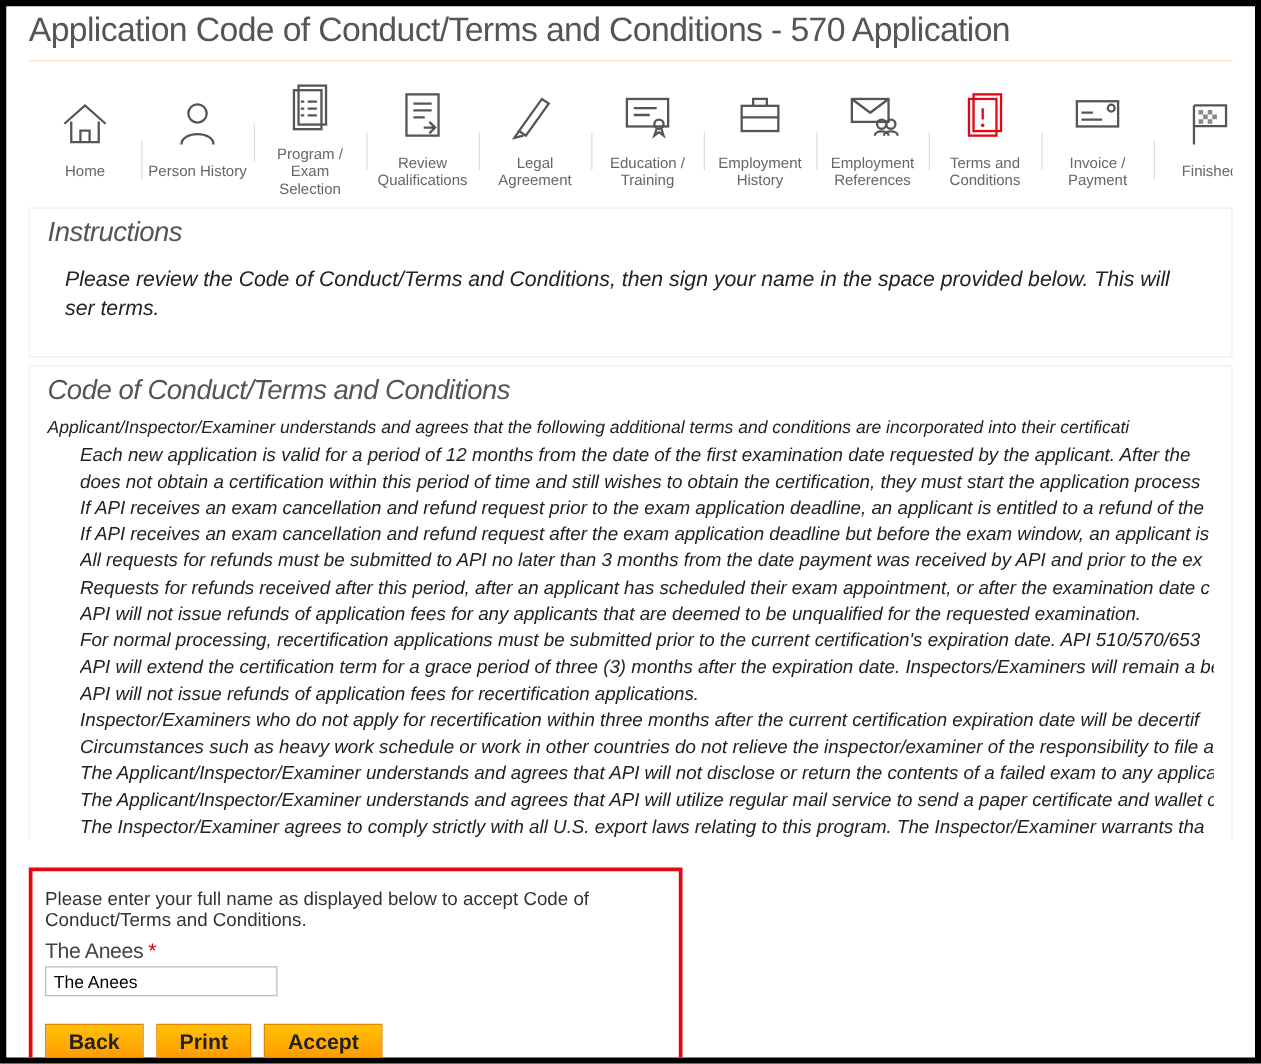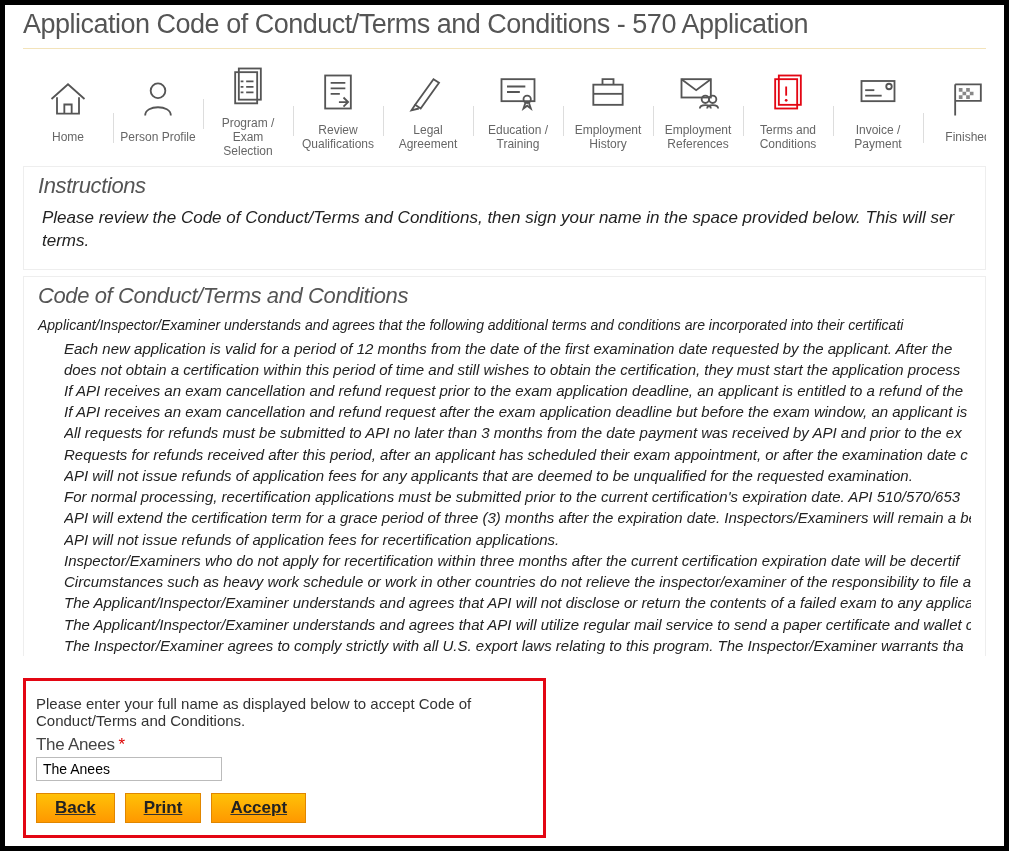--- a/index.html
+++ b/index.html
@@ -98,21 +98,21 @@
     font-size: 22px;
     color: #555;
     font-weight: normal;
     letter-spacing: -0.4px;
     margin: 6px 0 8px 0;
   }
   .instructions-text {
     font-size: 17px;
     color: #222;
     line-height: 1.35;
-    margin: 4px;
+    margin: 14px;
   }
   .terms-intro {
     font-size: 14px;
     color: #222;
     margin: 6px 0 6px 0;
   }
   .terms-list {
     font-size: 15px;
     color: #222;
     line-height: 1.35;
@@ -147,22 +147,21 @@
     width: 186px;
     padding: 3px 6px;
     font-size: 14px;
     border: 1px solid #bbb;
     outline: none;
     font-family: inherit;
   }
   .btn-row {
     display: flex;
     gap: 10px;
-    margin-top: 12px;
-    text-decoration: underline;
+    margin-top: 22px;
   }
   .btn {
     background: linear-gradient(to bottom, #ffc107 0%, #ff9800 100%);
     border: 1px solid #e08600;
     color: #222;
     font-weight: bold;
     font-family: "Arial Narrow", Arial, sans-serif;
     font-size: 17px;
     padding: 4px 18px;
     cursor: pointer;
@@ -189,21 +188,21 @@
         <div class="step-label">Home</div>
       </div>
 
       <div class="step">
         <div class="step-icon">
           <svg viewBox="0 0 48 48">
               <circle cx="24" cy="15" r="8"></circle>
               <path d="M10 42 C10 30 38 30 38 42"></path>
             </svg>
         </div>
-        <div class="step-label">Person Profile</div>
+        <div class="step-label">Person History</div>
       </div>
 
       <div class="step">
         <div class="step-icon">
           <svg viewBox="0 0 48 48">
               <rect x="14" y="6" width="24" height="34"></rect>
               <rect x="10" y="10" width="24" height="34"></rect>
               <path d="M16 20h3M16 26h3M16 32h3M22 20h8M22 26h8M22 32h8"></path>
             </svg>
         </div>

